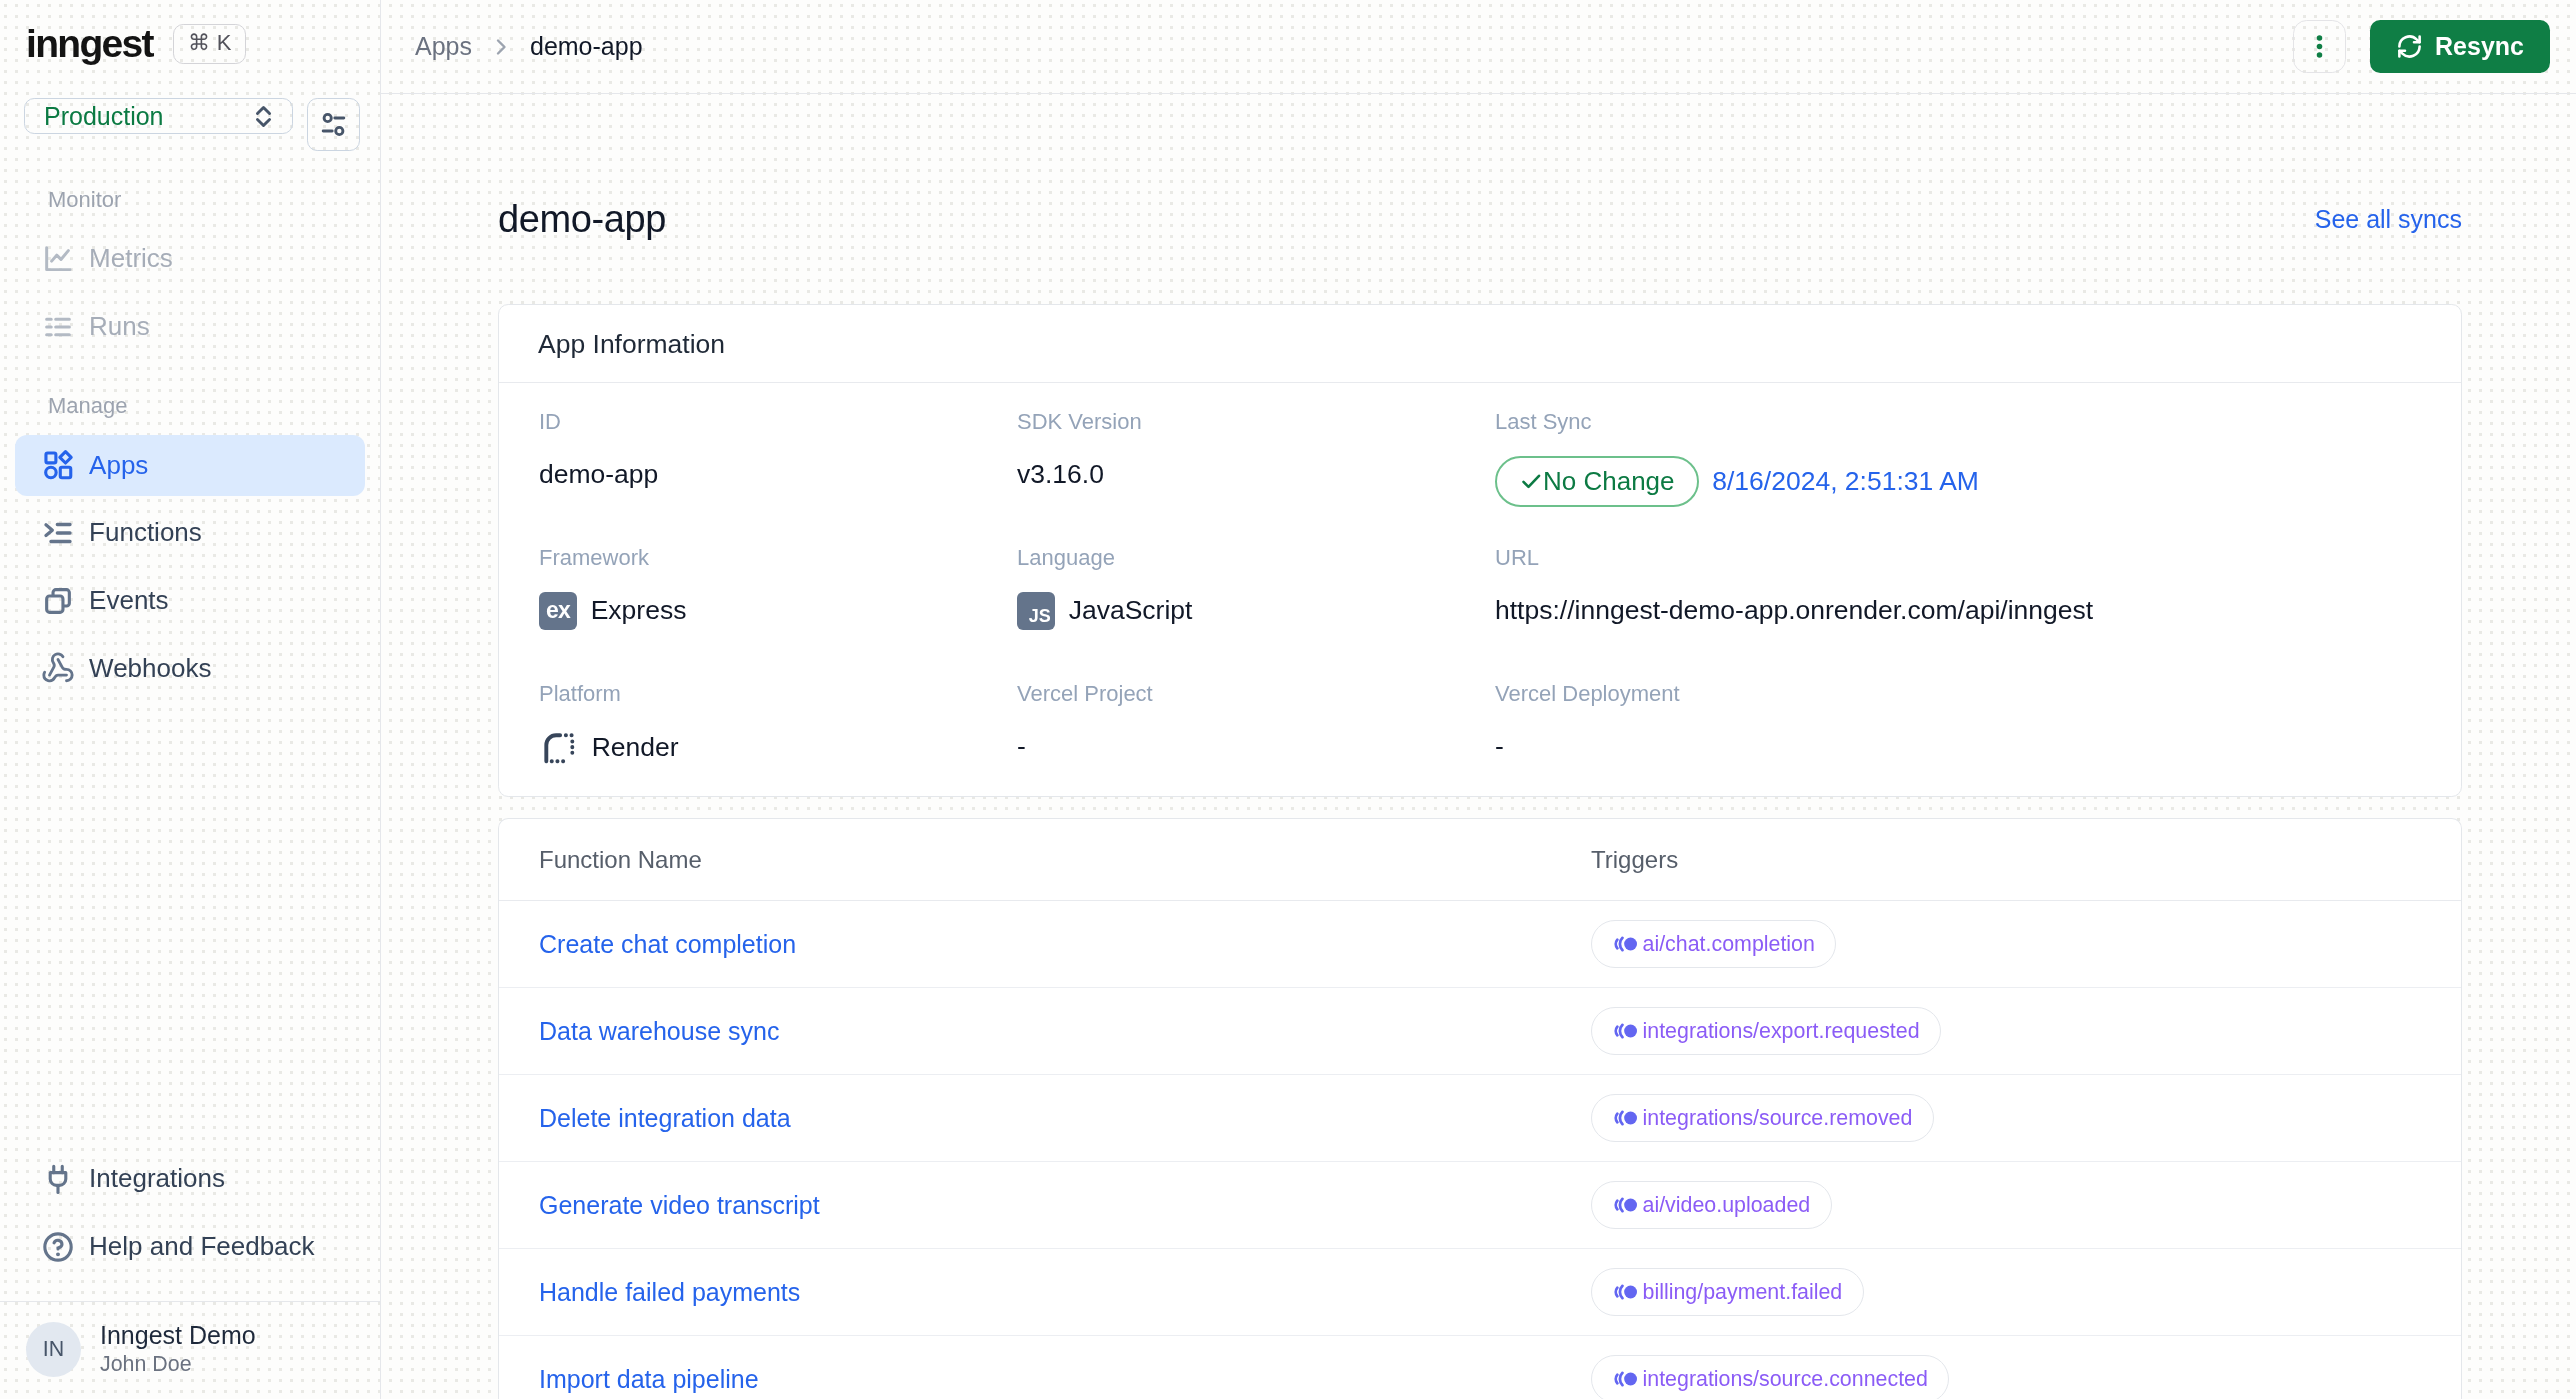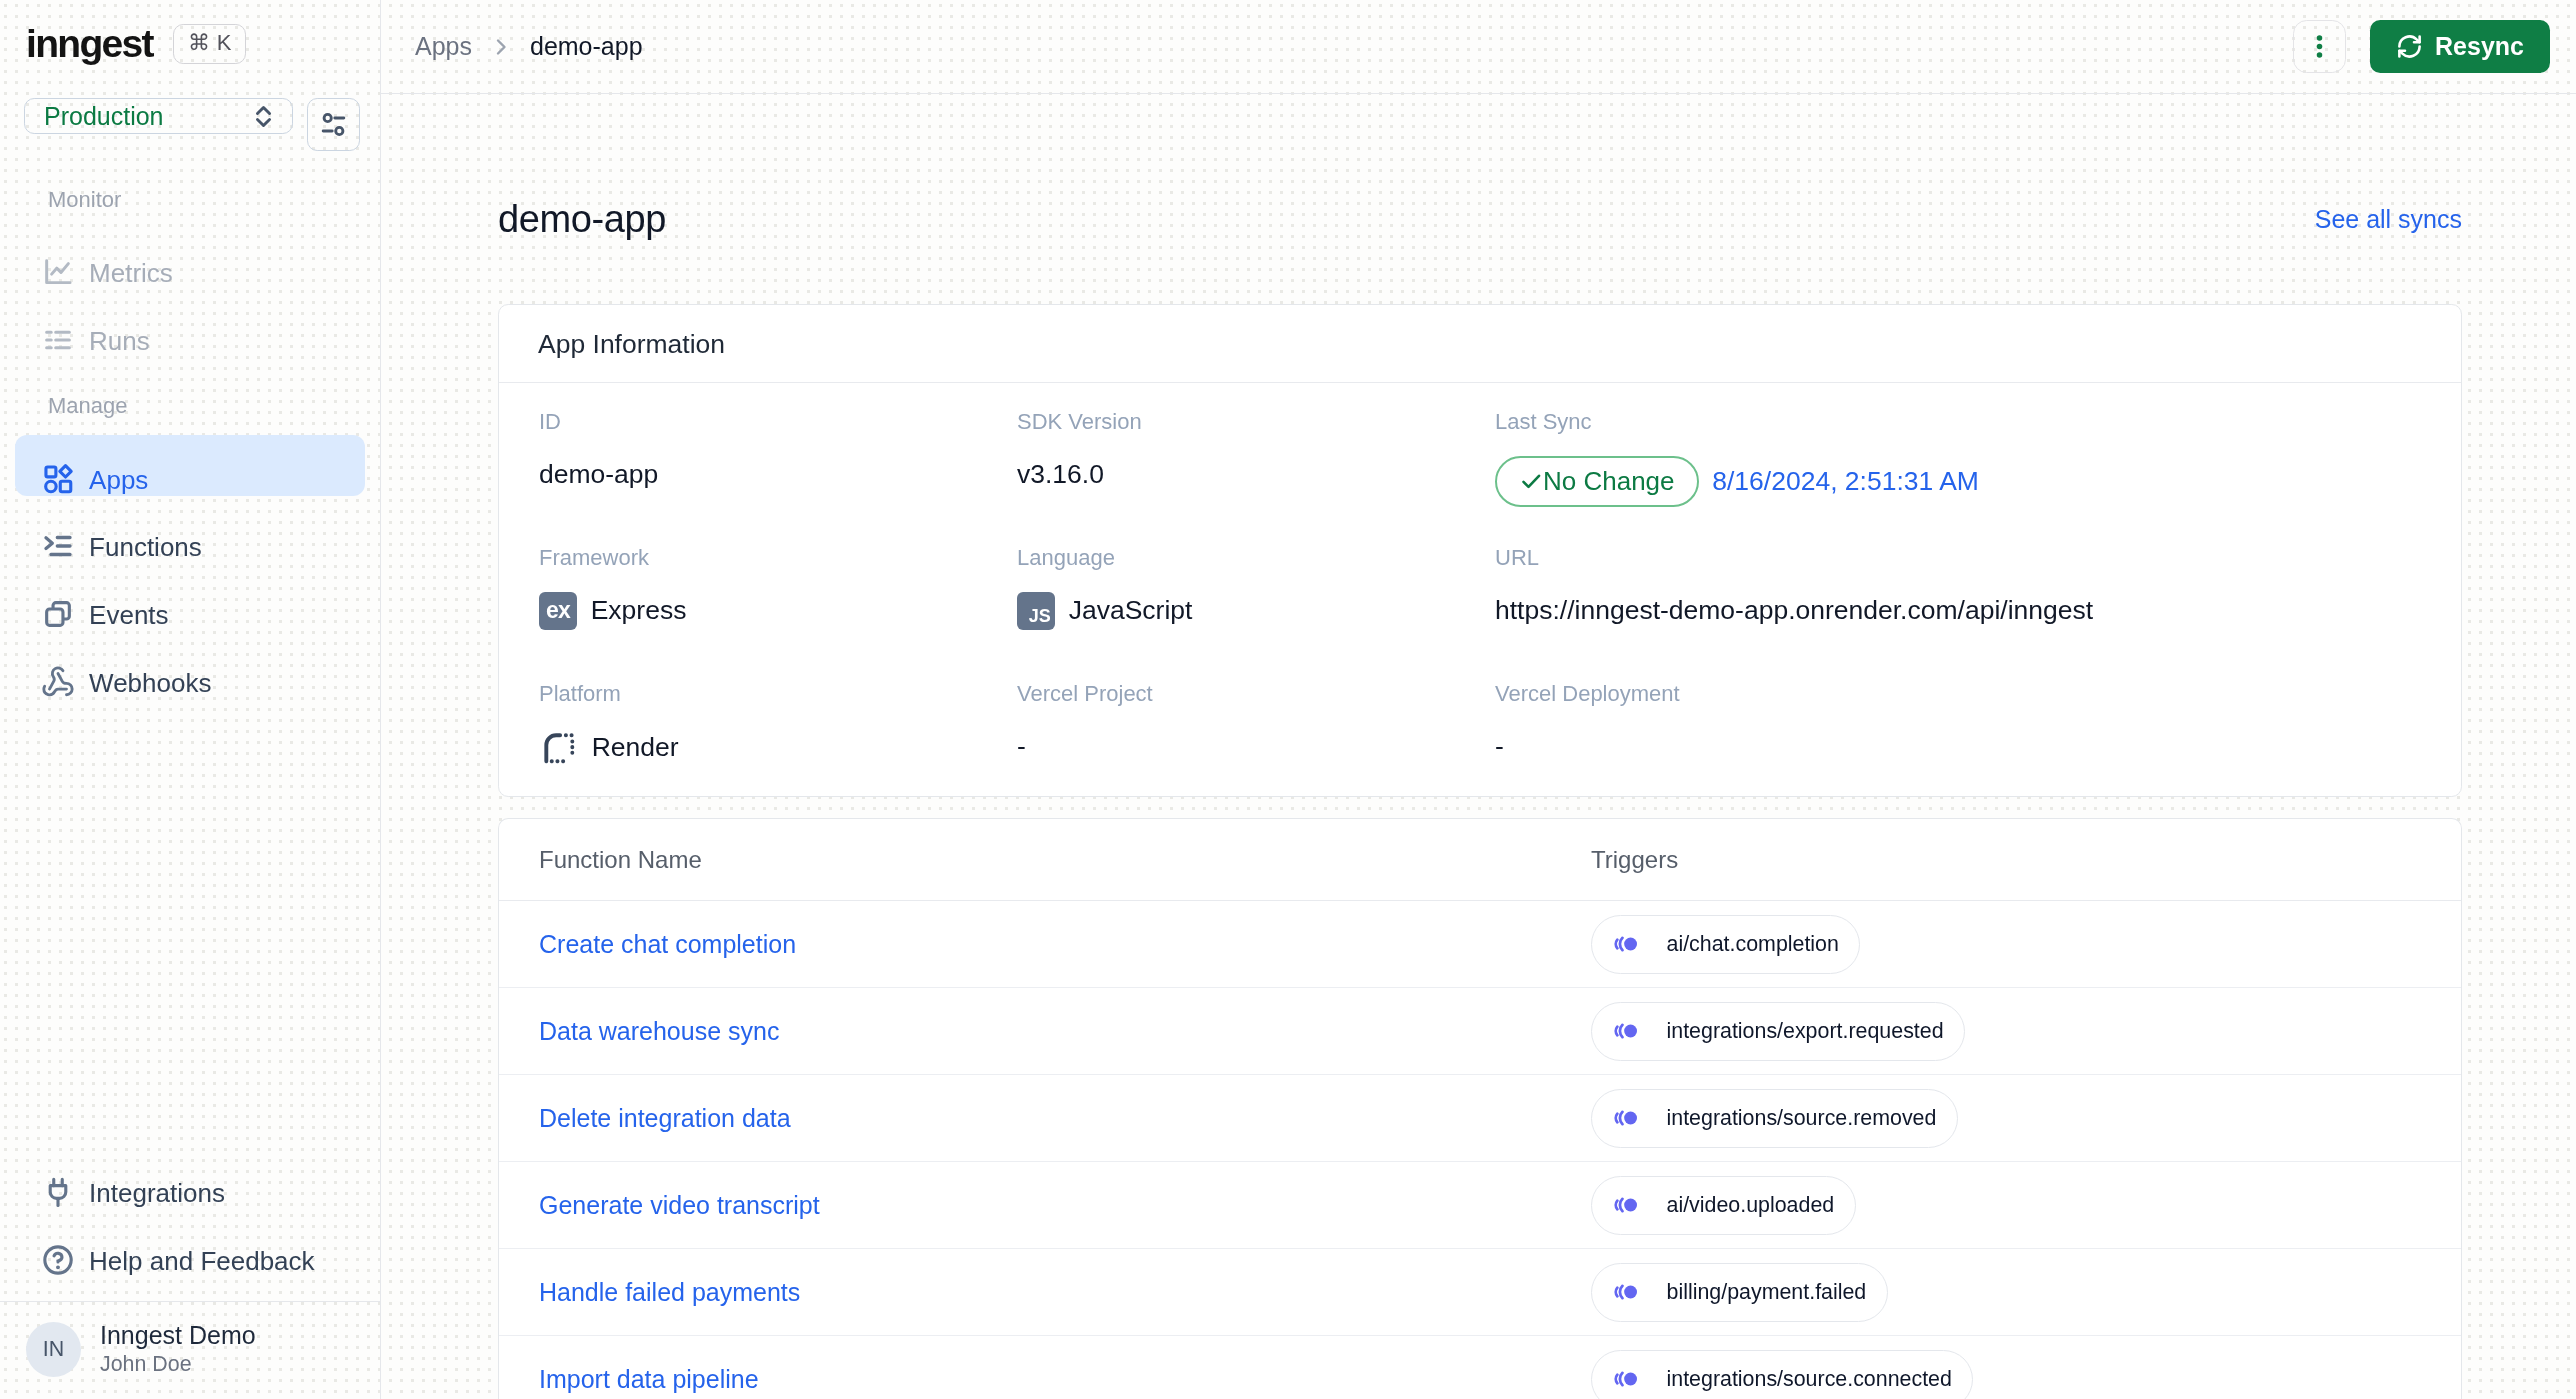--- a/index.html
+++ b/index.html
@@ -37,21 +37,21 @@
   }
   .env-select svg { width: 29px; height: 29px; color: #475569; }
   .env-settings {
     width: 53px; height: 53px; border: 1.7px solid #cbd5e1; border-radius: 10.2px;
     background: transparent; color: #475569; display: grid; place-items: center; cursor: pointer;
   }
   .env-settings svg { width: 31px; height: 31px; }
   .nav-section-label { color: #9ca3af; font-size: 22px; padding: 0 0 0 48px; margin: 36px 0 15.4px 0; }
   .nav-item {
     margin: 0 15.4px 6.8px 15.4px; height: 61px; border-radius: 12px;
-    display: flex; align-items: flex-end; gap: 13.7px; padding-left: 26px;
+    display: flex; align-items: center; gap: 13.7px; padding-left: 26px;
     font-size: 26px; color: #334155; text-decoration: none; cursor: pointer;
   }
   .nav-item svg { width: 34px; height: 34px; color: #64748b; flex: 0 0 34px; }
   .nav-item.muted { color: #a6adb8; }
   .nav-item.muted svg { color: #b3bac4; }
   .nav-item.active { background: #dbeafe; color: #2563eb; }
   .nav-item.active svg { color: #2563eb; }
   .sidebar-footer { margin-top: auto; }
   .sidebar-divider { border-top: 1.7px solid #e5e7eb; margin-top: 24px; }
   .user-row { display: flex; align-items: center; gap: 19px; padding: 19px 0 22px 26px; cursor: pointer; }
@@ -118,23 +118,23 @@
     display: grid; grid-template-columns: 1092px 1fr; align-items: center; height: 82px;
     border-bottom: 1.7px solid #e8eaee; font-size: 24px; color: #565e6a;
   }
   .thead .c1 { padding-left: 40px; }
   .trow {
     display: grid; grid-template-columns: 1092px 1fr; align-items: center; height: 87px;
     border-bottom: 1.7px solid #eceef2;
   }
   .fn-link { color: #2563eb; font-size: 25px; font-weight: 500; padding-left: 40px; text-decoration: none; cursor: pointer; }
   .pill {
-    justify-self: start; display: inline-flex; align-items: center; gap: 28px;
-    height: 59px; padding: 0 20.5px; border: 1.7px solid #e4e7ec; border-radius: 853px;
-    font-size: 21.4px; color: #0f172a; background: #fff;
+    justify-self: start; display: inline-flex; align-items: center; gap: 4px;
+    height: 48px; padding: 0 20.5px; border: 1.7px solid #e4e7ec; border-radius: 853px;
+    font-size: 21.4px; color: #8b5cf6; background: #fff;
   }
   .pill svg { width: 26px; height: 22px; color: #6366f1; flex: 0 0 26px; }
 </style>
 </head>
 <body>
 
 <svg width="0" height="0" style="position:absolute">
   <defs>
     <g id="i-chevrons-updown">
         <path d="M7 9.5 12 4.5l5 5" fill="none" stroke="currentColor" stroke-width="2.4" stroke-linecap="round" stroke-linejoin="round"></path>

